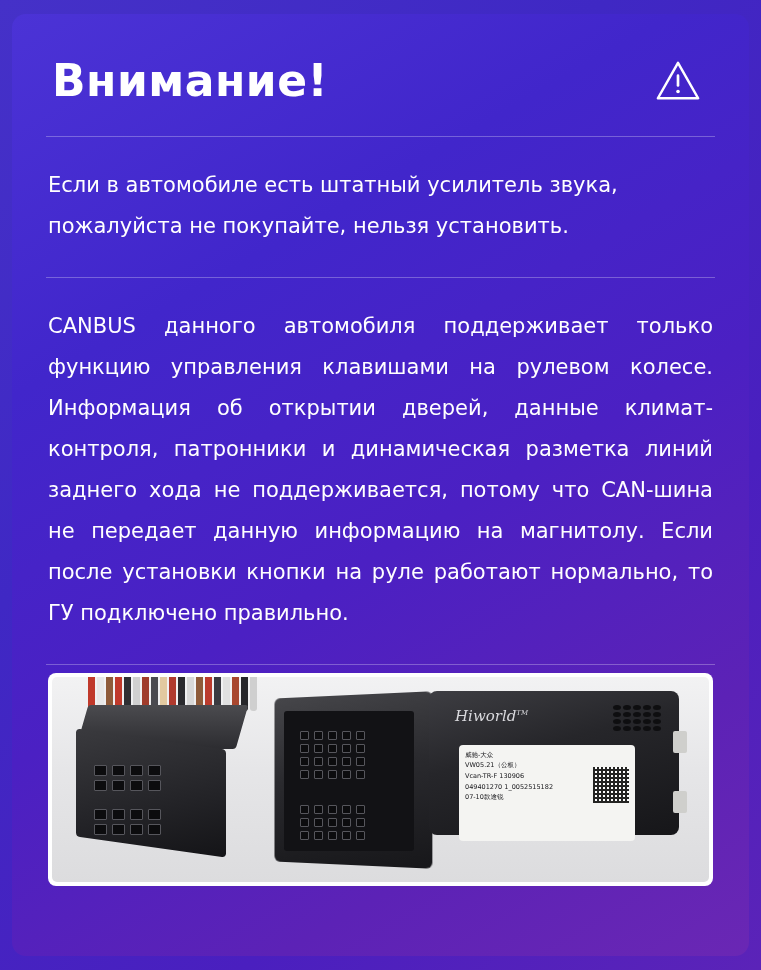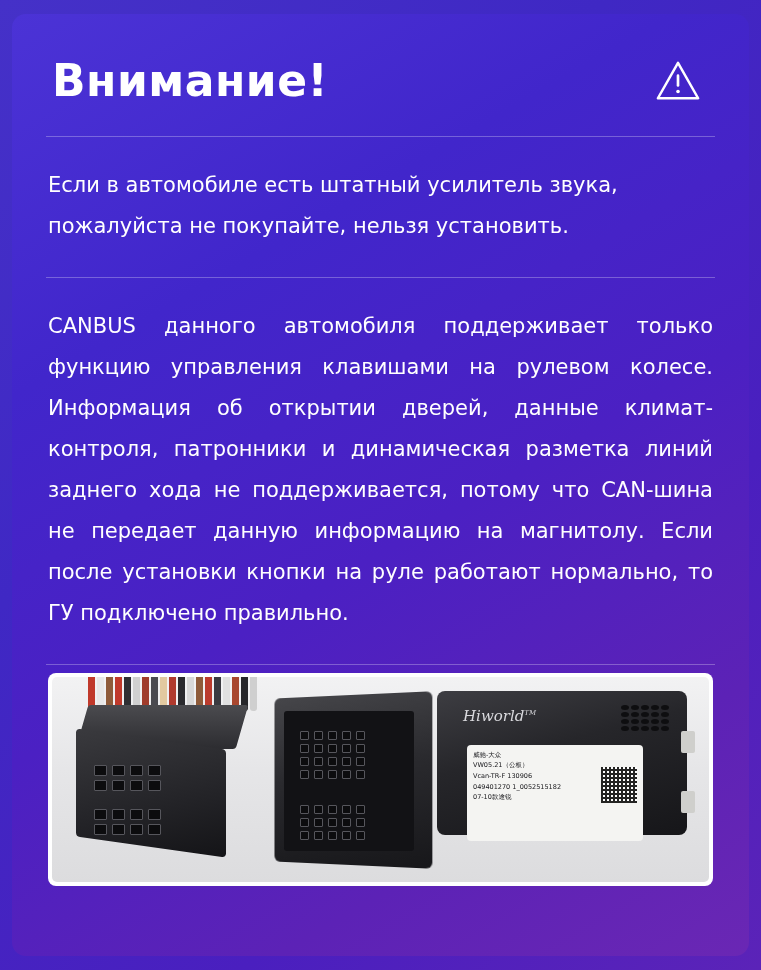--- a/index.html
+++ b/index.html
@@ -172,21 +172,21 @@
     left: 14px;
     top: 16px;
     right: 16px;
     bottom: 14px;
     background: #121215;
     border-radius: 3px;
   }
   
   .boxC {
     position: absolute;
-    right: 22px;
+    right: 30px;
     top: 14px;
     width: 250px;
     height: 144px;
   }
   .boxC .shell {
     position: absolute;
     inset: 0;
     background: linear-gradient(165deg, #3d3d42 0%, #26262a 40%, #161619 100%);
     border-radius: 8px;
   }

